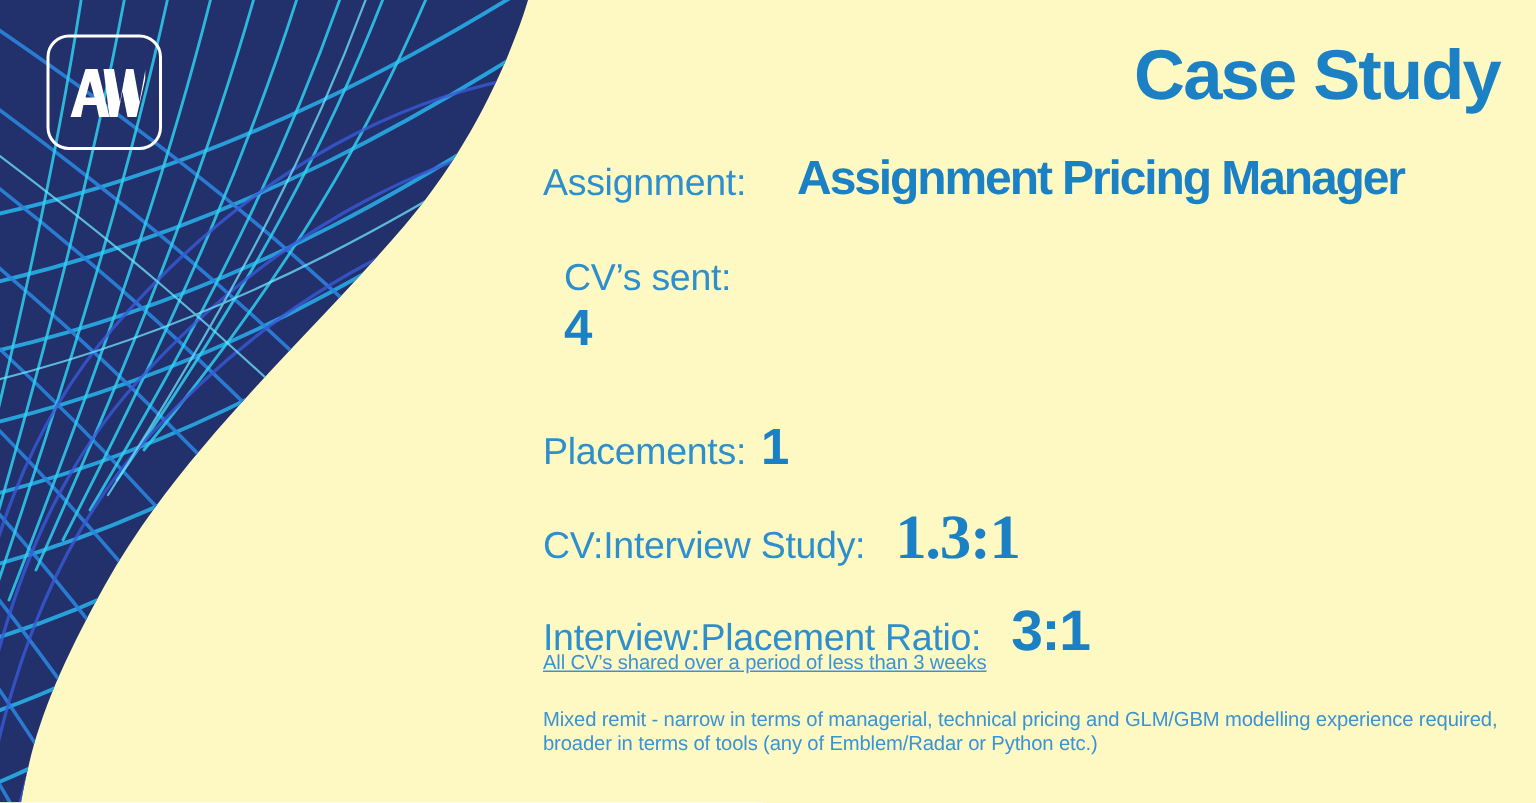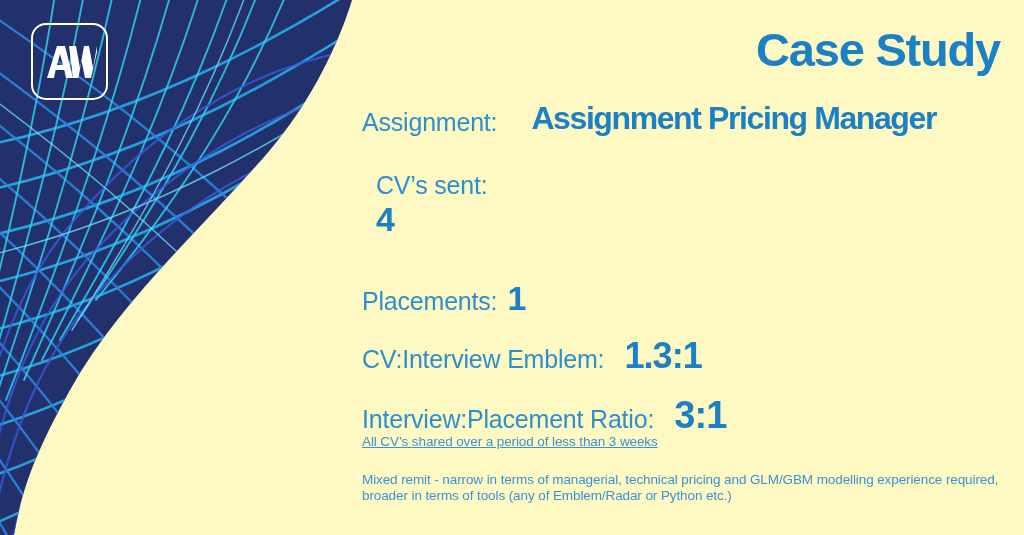--- a/index.html
+++ b/index.html
@@ -96,21 +96,21 @@
     margin-left: 34px;
   }
   .row-assignment { margin-bottom: 34px; align-items: flex-end; }
   .row-cvsent     { margin-bottom: 17px; flex-direction: column; }
   .row-cvsent .row-value      { font-size: 34px; margin-left: 14px; }
   .row-interviews { margin-bottom: 17px; }
   .row-interviews .row-value  { font-size: 34px; margin-left: 18px; }
   .row-placements { margin-bottom: 17px; margin-top: 40px; }
   .row-placements .row-value  { font-size: 34px; margin-left: 10px; }
   .row-cvratio    { margin-bottom: 17px; }
-  .row-cvratio .row-value     { font-size: 36px; margin-left: 20px; }
+  .row-cvratio .row-value     { font-size: 42px; margin-left: 20px; font-family: Liberation Serif, serif; }
   .row-ipratio .row-value     { font-size: 38px; margin-left: 20px; }
 
   
   .notes {
     position: absolute;
     left: 362px;
     top: 434px;
     width: 650px;
   }
   .note {
@@ -232,21 +232,21 @@
       <span class="row-value">4</span>
     </div>
 
 
     <div class="row row-placements">
       <span class="row-label">Placements:</span>
       <span class="row-value">1</span>
     </div>
 
     <div class="row row-cvratio">
-      <span class="row-label">CV:Interview Emblem:</span>
+      <span class="row-label">CV:Interview Study:</span>
       <span class="row-value">1.3:1</span>
     </div>
 
     <div class="row row-ipratio">
       <span class="row-label">Interview:Placement Ratio:</span>
       <span class="row-value">3:1</span>
     </div>
 
   </div>
 

